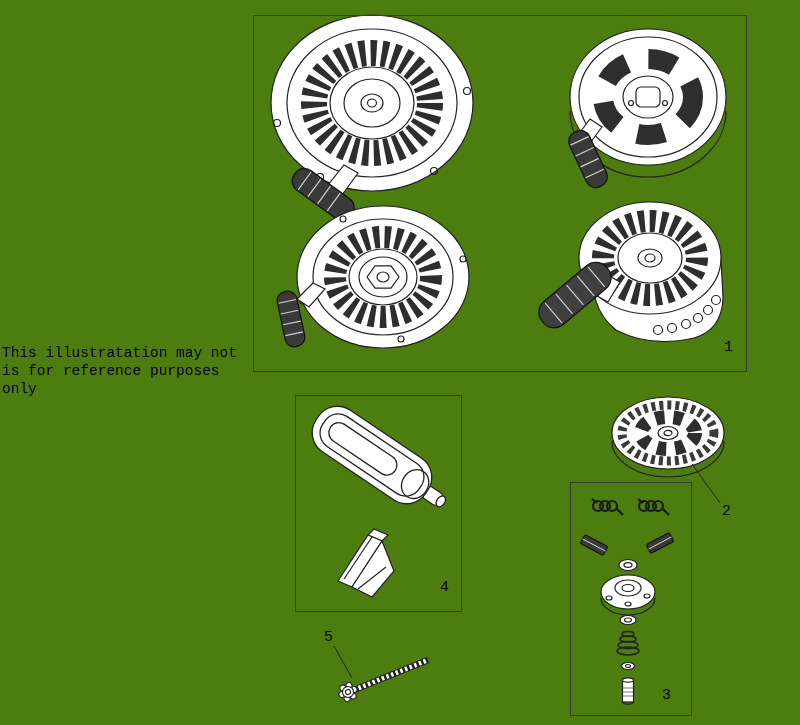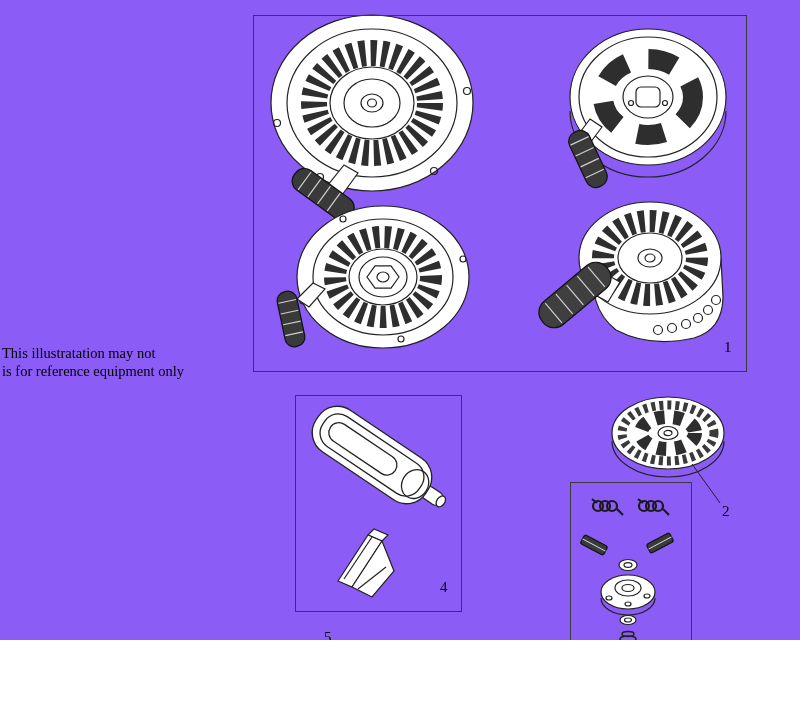--- a/index.html
+++ b/index.html
@@ -1,20 +1,20 @@
 <!DOCTYPE html>
 <html><head>
 <meta charset="utf-8">
 <style>
   html,body{margin:0;padding:0;background:#fff;}
   .canvas{
     position:relative;
-    width:800px;height:640px;
-    background:#8b5cf6;
-    font-family:Liberation Serif, serif;
+    width:800px;height:725px;
+    background:#4d7c0f;
+    font-family:Liberation Mono, monospace;
     overflow:hidden;
   }
   .art{position:absolute;left:0;top:0;}
   .pbox{
     position:absolute;
     border:1px solid #3a3a3a;
     background:transparent;
   }
   .box1{left:253px;top:15px;width:492px;height:355px;}
   .box4{left:295px;top:395px;width:165px;height:215px;}
@@ -227,21 +227,21 @@
     </g>
     <line x1="334" y1="646" x2="352" y2="678" stroke="#222" stroke-width="1"></line>
   </svg>
 
   <div class="pbox box1"></div>
   <div class="pbox box4"></div>
   <div class="pbox box3"></div>
 
   <div class="disclaimer">
     <div>This illustratation may not</div>
-    <div>is for reference equipment only</div>
+    <div>is for reference purposes only</div>
   </div>
 
   <span class="callout lbl1">1</span>
   <span class="callout lbl2">2</span>
   <span class="callout lbl3">3</span>
   <span class="callout lbl4">4</span>
   <span class="callout lbl5">5</span>
 
 </div>
 

